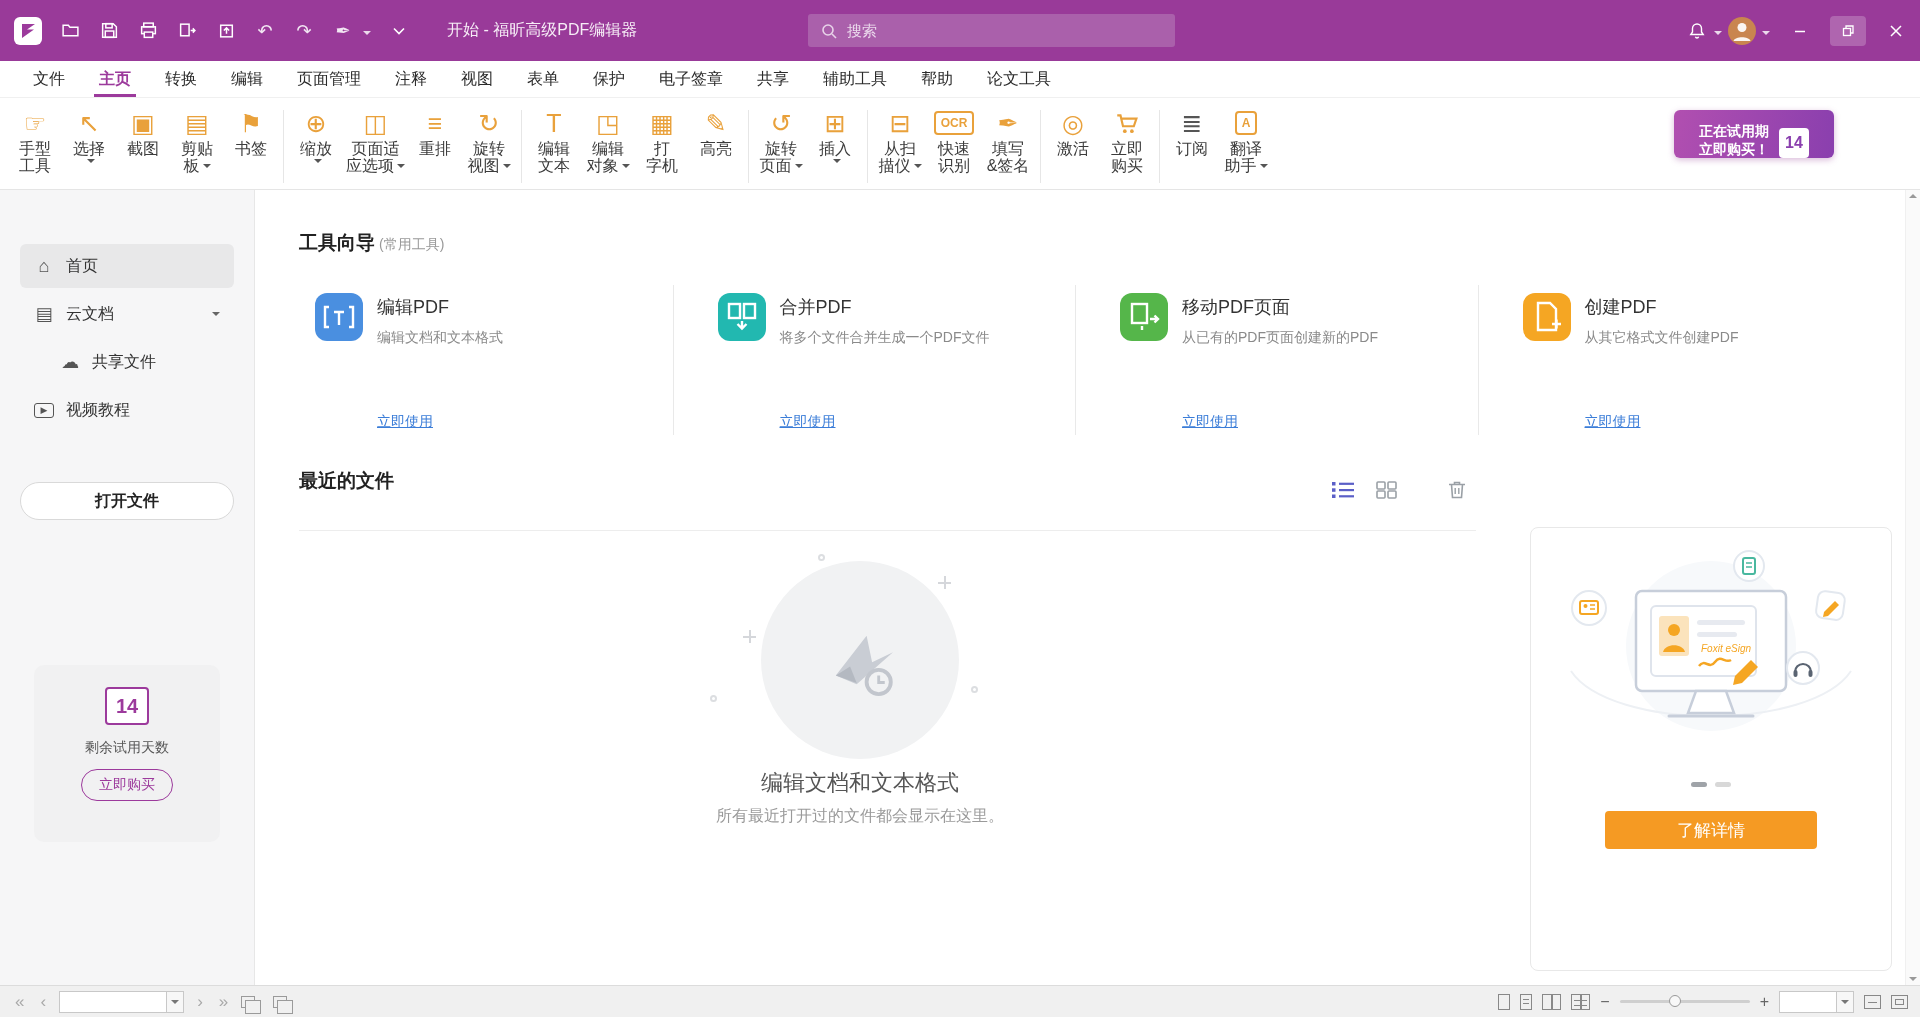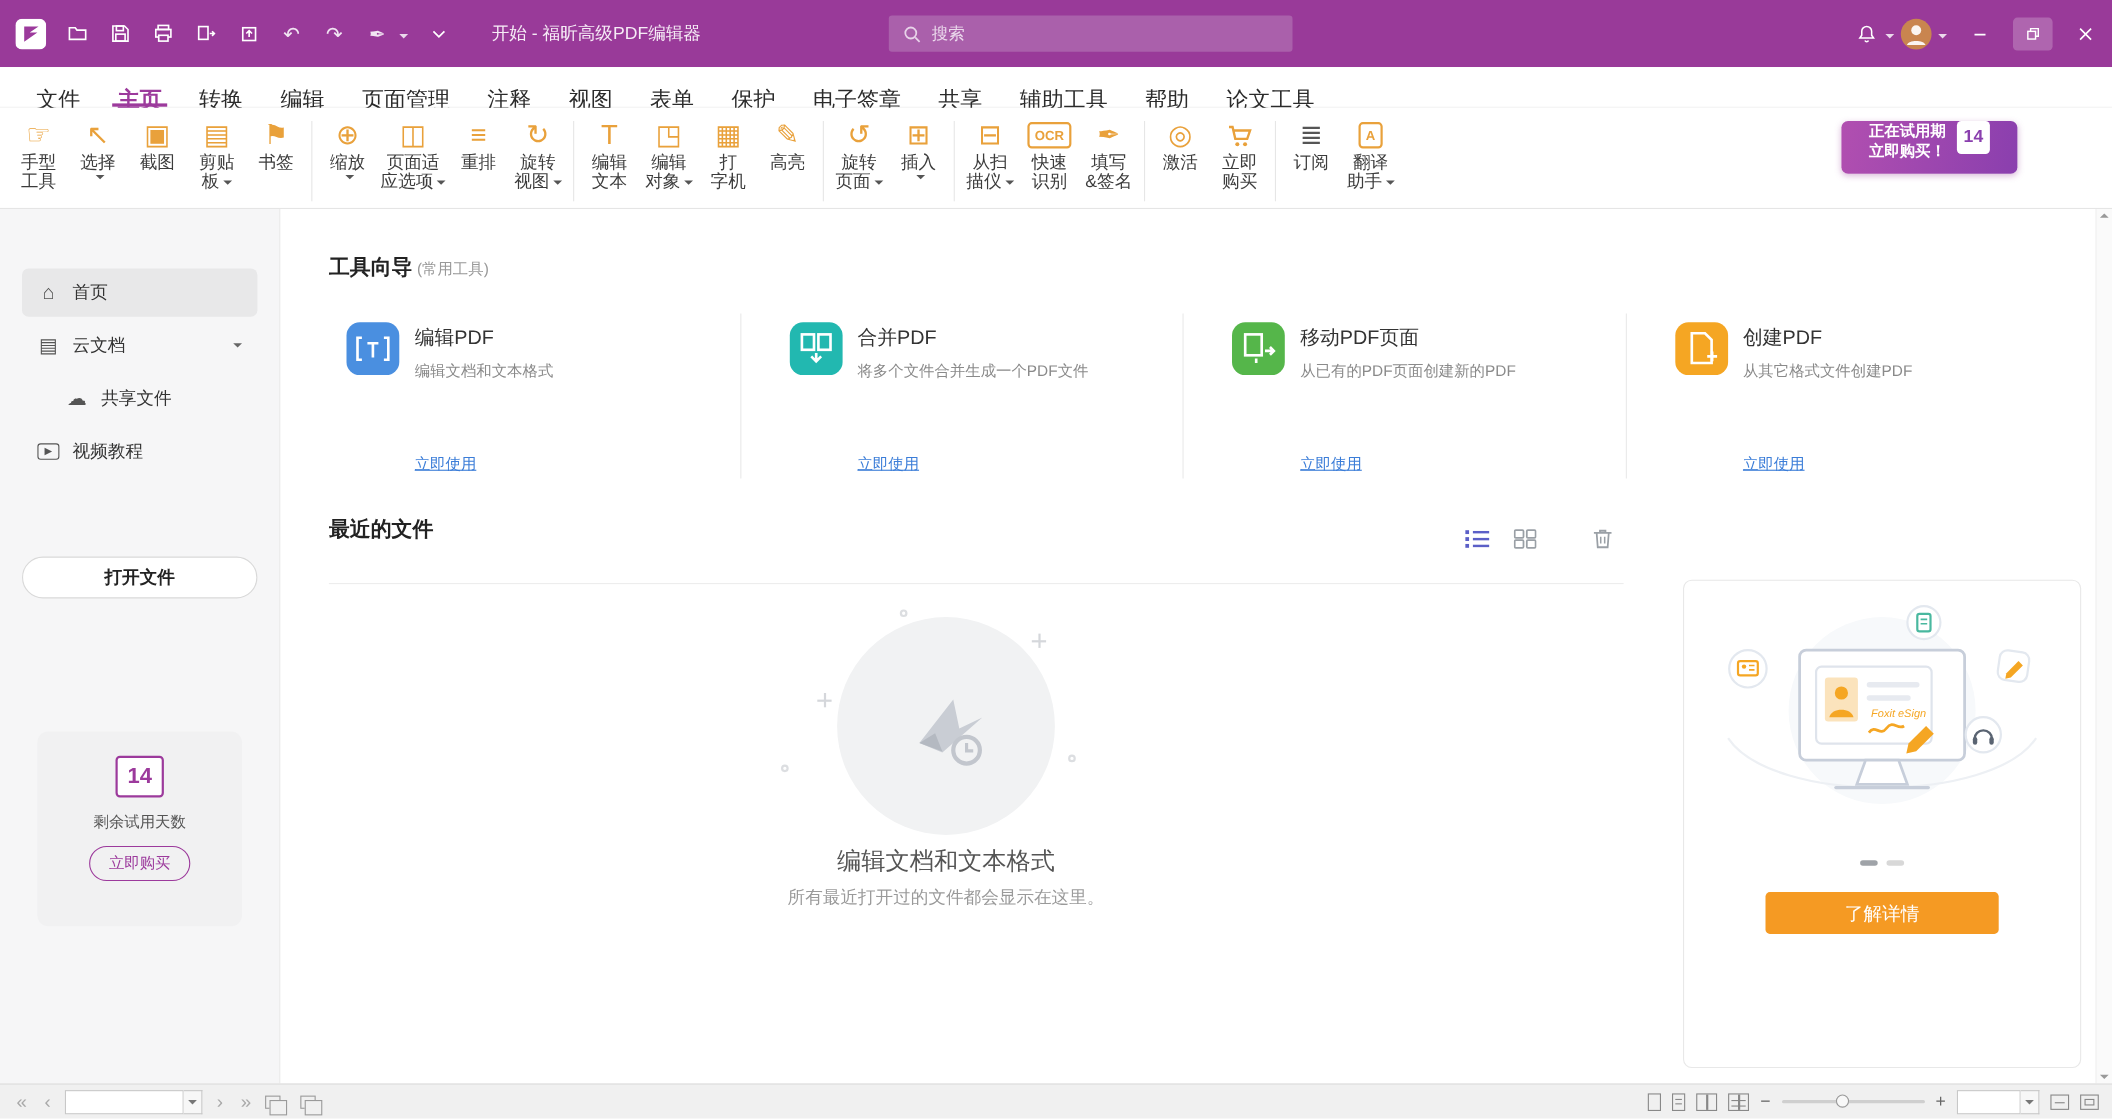--- a/index.html
+++ b/index.html
@@ -20,53 +20,53 @@
   .searchbox input{flex:1;background:transparent;border:none;outline:none;color:#fff;font-size:15px}
   .searchbox input::placeholder{color:#EBD9EC}
   .tb-right{position:absolute;right:6px;top:0;height:61px;display:flex;align-items:center;gap:6px}
   .avatar{width:28px;height:28px;border-radius:50%;background:#C9854F;overflow:hidden;display:flex}
   .winbtn{width:36px;height:30px;display:flex;align-items:center;justify-content:center;border-radius:4px;margin-left:6px}
   .winbtn.restore{background:rgba(255,255,255,.22)}
 
   
   .menubar{position:absolute;top:61px;left:0;right:0;height:37px;background:#fff;display:flex;
            padding-left:16px;border-bottom:1px solid #F0F0F0}
-  .menu-item{padding:12px 17px;font-size:20px;line-height:36px;color:#2b2b2b;position:relative}
+  .menu-item{padding:0 17px;font-size:16px;line-height:36px;color:#2b2b2b;position:relative}
   .menu-item.active{color:#9C3A9C;font-weight:700}
   .menu-item.active::after{content:"";position:absolute;left:12px;right:12px;bottom:0;height:3px;background:#9C3A9C}
 
   
   .ribbon{position:absolute;top:98px;left:0;right:0;height:92px;background:#fff;
           border-bottom:1px solid #E5E5E5;display:flex;align-items:flex-start;padding:6px 8px 0}
   .rbtn{display:flex;flex-direction:column;align-items:center;min-width:54px;padding:2px 3px}
   .ic{height:34px;display:flex;align-items:center;justify-content:center;font-size:25px;color:#E9A13B;line-height:1}
   .ic.dark{color:#555}
   .ic.icbox{font-size:12px;font-weight:700;color:#E9A13B;border:2px solid #E9A13B;border-radius:4px;
             padding:2px 5px;height:24px;margin:5px 0}
   .lb{font-size:16px;line-height:17px;color:#3c3c3c;display:flex;align-items:center;justify-content:center;text-align:center}
   .car{display:inline-block;width:0;height:0;border:4px solid transparent;border-top-color:#555;margin-left:3px;transform:translateY(2px)}
   .rsep{width:1px;align-self:stretch;background:#E6E6E6;margin:6px 5px}
   .trial-badge{position:absolute;right:86px;top:12px;width:160px;height:48px;border-radius:6px;
-               background:linear-gradient(100deg,#B14FB0,#8A3FAE);display:flex;align-items:flex-start;
+               background:linear-gradient(100deg,#B14FB0,#8A3FAE);display:flex;align-items:flex-end;
                justify-content:center;gap:10px;box-shadow:0 2px 6px rgba(150,60,150,.35)}
   .trial-lines{display:flex;flex-direction:column;color:#fff;font-size:14px;line-height:18px;font-weight:700}
   .trial-num{width:30px;height:30px;background:#fff;border-radius:4px;color:#8A3FAE;font-weight:700;
              font-size:16px;display:flex;align-items:center;justify-content:center}
 
   
   .sidebar{position:absolute;left:0;top:190px;bottom:32px;width:255px;background:#F6F6F7;border-right:1px solid #E7E7E7}
   .side-list{margin-top:54px}
   .side-item{margin:4px 20px;height:44px;border-radius:6px;display:flex;align-items:center;
              padding:0 14px;font-size:16px;color:#333;gap:12px}
   .side-item.active{background:#E8E8E9}
   .side-item.indent{padding-left:40px}
   .sglyph{width:20px;display:flex;align-items:center;justify-content:center;font-size:18px;color:#555}
   .sglyph.boxed{border:1.5px solid #555;border-radius:3px;font-size:9px;width:20px;height:15px}
   .side-car{margin-left:auto;width:0;height:0;border:4px solid transparent;border-top-color:#666;transform:translateY(2px)}
-  .open-btn{margin:74px 20px 0;height:38px;border-radius:19px;background:#fff;border:1px solid #D9D9D9;
+  .open-btn{margin:50px 20px 0;height:38px;border-radius:19px;background:#fff;border:1px solid #D9D9D9;
             font-size:16px;font-weight:700;color:#222;display:flex;align-items:center;justify-content:center}
   .trial-card{position:absolute;left:34px;top:475px;width:186px;height:177px;background:#F1F1F2;
               border-radius:10px;display:flex;flex-direction:column;align-items:center;padding-top:22px}
   .trial-count{width:44px;height:38px;background:#fff;border:2px solid #9C3A9C;border-radius:4px;color:#9C3A9C;
                font-size:20px;font-weight:700;display:flex;align-items:center;justify-content:center}
   .trial-label{margin-top:14px;font-size:14px;color:#555}
   .trial-buy{margin-top:12px;width:92px;height:32px;border:1px solid #9C3A9C;border-radius:16px;color:#9C3A9C;
              font-size:14px;display:flex;align-items:center;justify-content:center;background:transparent}
   .contact{position:absolute;left:34px;top:677px;font-size:14px;color:#555;line-height:22px}
   .contact .gap{margin-top:24px}

